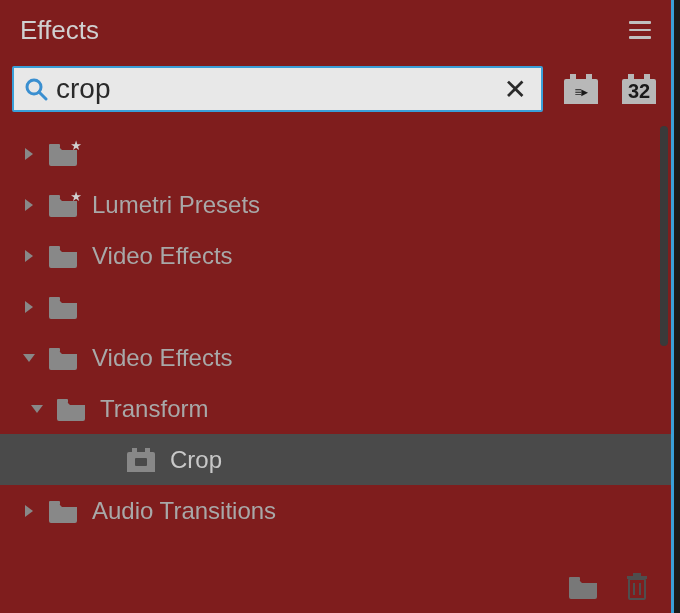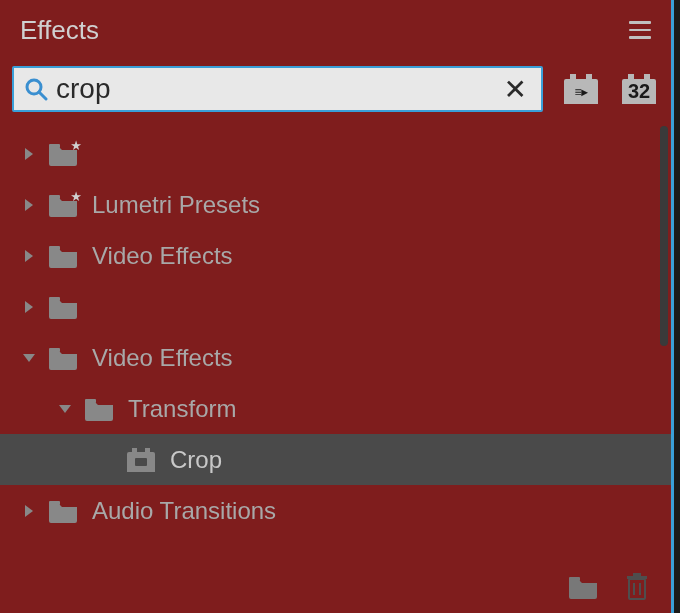--- a/index.html
+++ b/index.html
@@ -122,21 +122,21 @@
       height: 51px;
       color: #a8a8a8;
       font-size: 24px;
       cursor: pointer;
     }
     .tree-row.selected {
       background: #4a4a4a;
       color: #c8c8c8;
     }
     .indent-0 { padding-left: 18px; }
-    .indent-1 { padding-left: 54px; }
+    .indent-1 { padding-left: 26px; }
     .indent-2 { padding-left: 96px; }
     .disclosure {
       width: 22px;
       display: flex;
       align-items: center;
       justify-content: center;
       color: #888;
     }
     .disclosure.spacer { visibility: hidden; }
     .node-icon {

